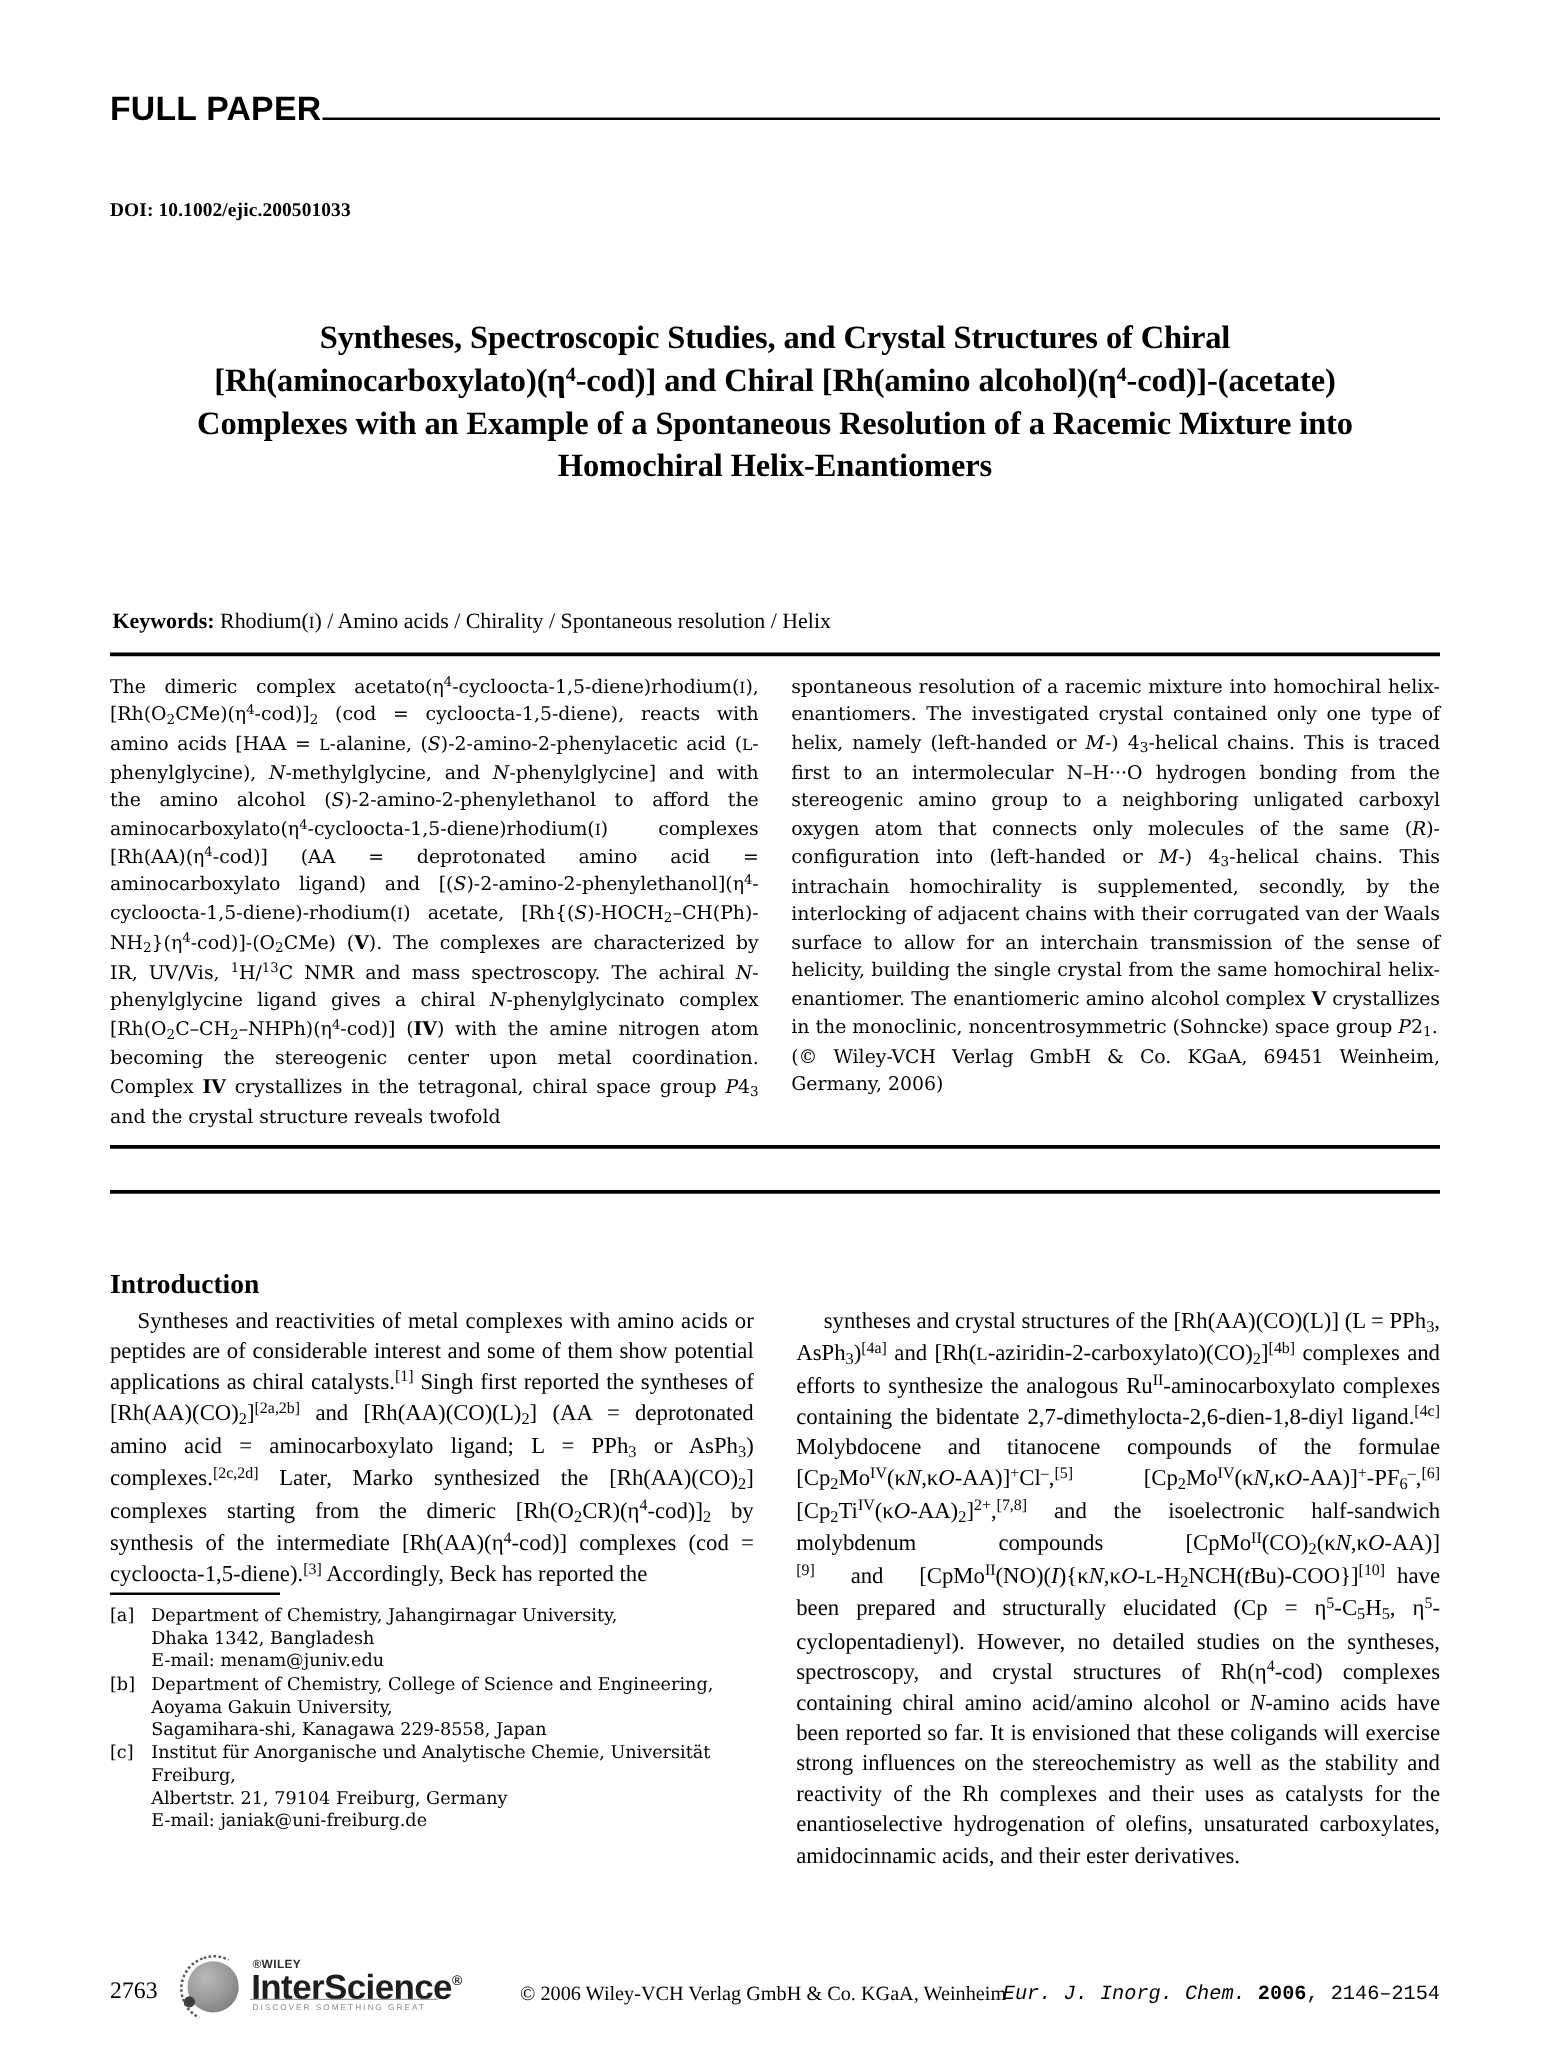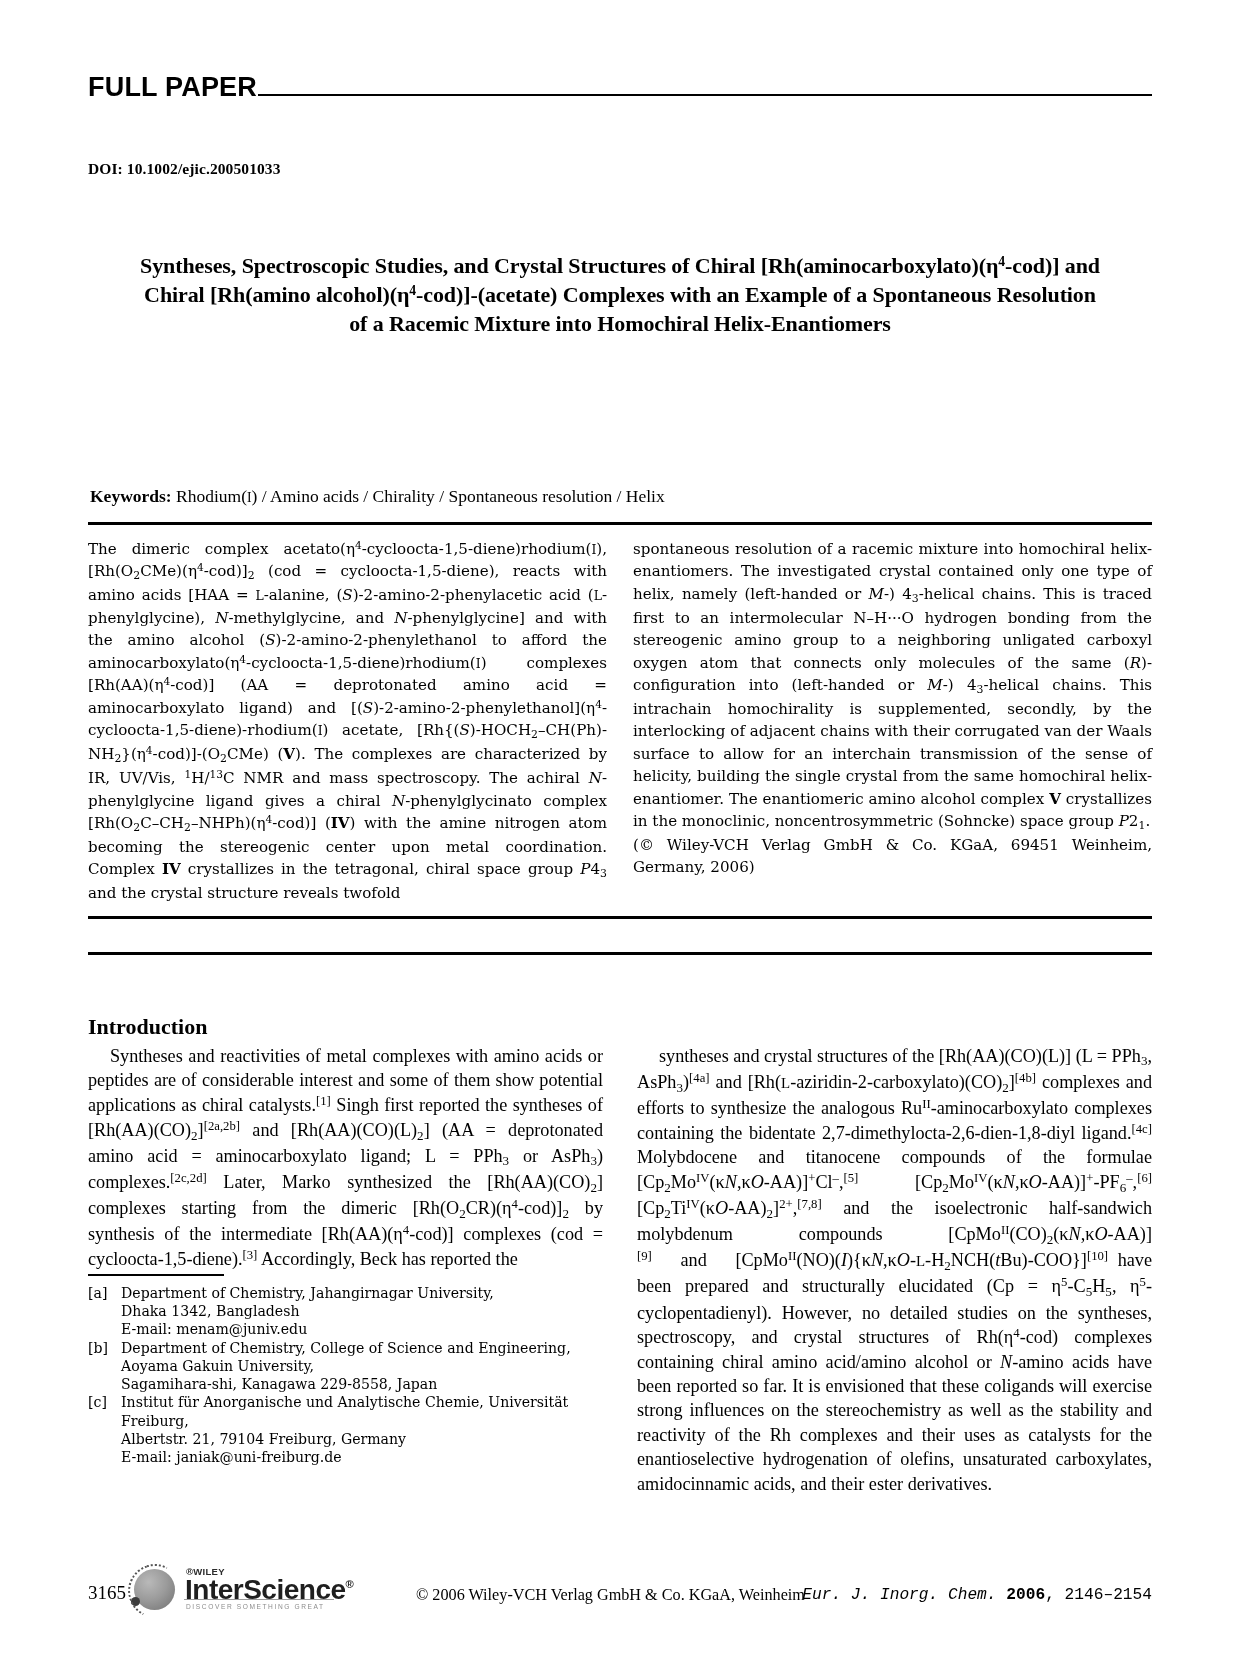--- a/index.html
+++ b/index.html
@@ -60,21 +60,21 @@
 
   
   .title-block {
     position: absolute;
     left: 140px;
     top: 236px;
     width: 960px;
     text-align: center;
     font-family: "Liberation Serif", serif;
     font-weight: bold;
-    font-size: 22px;
+    font-size: 26px;
     line-height: 1.32;
     letter-spacing: -0.1px;
   }
   .title-block sup { font-size: 0.62em; vertical-align: 0.52em; font-weight: bold; }
 
   
   .authors {
     position: absolute;
     left: 130px;
     top: 394px;
@@ -222,21 +222,21 @@
   }
   .page-num {
     position: absolute;
     left: 0;
     top: 22px;
     font-family: "Liberation Serif", serif;
     font-size: 19px;
   }
   .logo {
     position: absolute;
-    left: 40px;
+    left: 56px;
     top: 0px;
     width: 208px;
     height: 58px;
   }
   .logo .globe {
     position: absolute;
     left: 6px; top: 9px;
     width: 41px; height: 41px;
     border-radius: 50%;
     background: radial-gradient(circle at 36% 32%, #b9b9b9 0%, #9a9a9a 48%, #6f6f6f 100%);
@@ -376,21 +376,21 @@
       <div class="affil-row">
         <span class="affil-tag">[c]</span>
         <span class="affil-text">Institut für Anorganische und Analytische Chemie, Universität Freiburg,<br>Albertstr. 21, 79104 Freiburg, Germany<br>E-mail: janiak@uni-freiburg.de</span>
       </div>
 
 
     </div>
   </div>
 
   <div class="footer">
-    <span class="page-num">3165</span>
+    <span class="page-num">2763</span>
 
     <span class="logo">
       <span class="globe"></span>
       <span class="arc"></span>
       <span class="wiley">®WILEY</span>
       <span class="interscience"><span>InterScience</span><sup>®</sup></span>
       <span class="underbar"></span>
       <span class="tagline">DISCOVER SOMETHING GREAT</span>
     </span>
 

